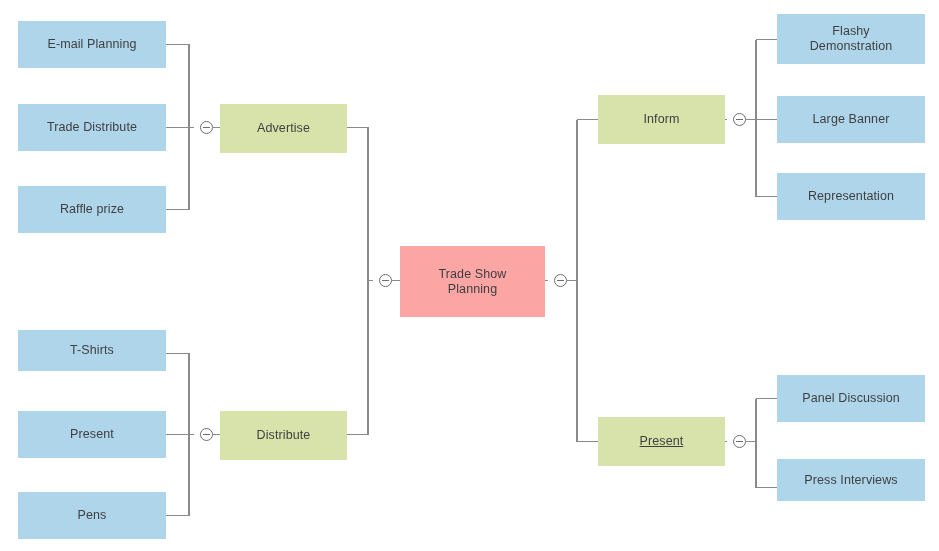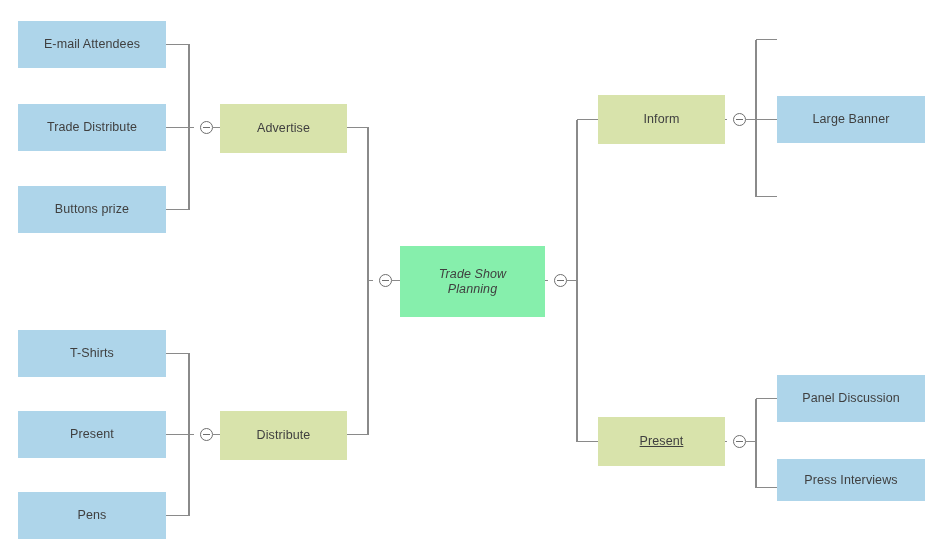--- a/index.html
+++ b/index.html
@@ -36,21 +36,21 @@
     color: #3f3f3f;
     font-size: 12.5px;
     line-height: 15px;
     letter-spacing: 0.1px;
     padding: 2px 6px;
     white-space: pre-line;
     user-select: none;
   }
   .node.leaf   { background: #aed5ea; }
   .node.branch { background: #d8e3ab; }
-  .node.root   { background: #86efac; font-style: italic; }
+  .node.root   { background: #fca5a5; }
 
   .toggle {
     position: absolute;
     width: 13px;
     height: 13px;
     box-sizing: border-box;
     border: 1.2px solid #6e6e6e;
     border-radius: 50%;
     background: #ffffff;
   }
@@ -101,30 +101,30 @@
 
       <path d="M725 441.5 L727 441.5"></path>
       <path d="M746 441.5 L756 441.5"></path>
       <path d="M756 398.5 L756 487.5"></path>
       <path d="M756 398.5 L777 398.5"></path>
       <path d="M756 487.5 L777 487.5"></path>
     </g>
   </svg>
 
   <div class="node leaf" style="left:18px; top:21px; width:148px; height:47px;">
-    <span>E-mail Attendees</span>
+    <span>E-mail Planning</span>
   </div>
   <div class="node leaf" style="left:18px; top:104px; width:148px; height:47px;">
     <span>Trade Distribute</span>
   </div>
   <div class="node leaf" style="left:18px; top:186px; width:148px; height:47px;">
-    <span>Buttons prize</span>
+    <span>Raffle prize</span>
   </div>
 
-  <div class="node leaf" style="left:18px; top:330px; width:148px; height:47px;">
+  <div class="node leaf" style="left:18px; top:330px; width:148px; height:41px;">
     <span>T-Shirts</span>
   </div>
   <div class="node leaf" style="left:18px; top:411px; width:148px; height:47px;">
     <span>Present</span>
   </div>
   <div class="node leaf" style="left:18px; top:492px; width:148px; height:47px;align-items:center;">
     <span>Pens</span>
   </div>
 
   <div class="node branch" style="left:220px; top:104px; width:127px; height:49px;">
@@ -139,22 +139,29 @@
 Planning</span>
   </div>
 
   <div class="node branch" style="left:598px; top:95px; width:127px; height:49px;">
     <span>Inform</span>
   </div>
   <div class="node branch" style="left:598px; top:417px; width:127px; height:49px;text-decoration:underline;">
     <span>Present</span>
   </div>
 
+  <div class="node leaf" style="left:777px; top:14px; width:148px; height:50px;">
+    <span>Flashy
+Demonstration</span>
+  </div>
   <div class="node leaf" style="left:777px; top:96px; width:148px; height:47px;">
     <span>Large Banner</span>
+  </div>
+  <div class="node leaf" style="left:777px; top:173px; width:148px; height:47px;">
+    <span>Representation</span>
   </div>
 
   <div class="node leaf" style="left:777px; top:375px; width:148px; height:47px;">
     <span>Panel Discussion</span>
   </div>
   <div class="node leaf" style="left:777px; top:459px; width:148px; height:42px;">
     <span>Press Interviews</span>
   </div>
 
   <div class="toggle" style="left:200px; top:121px;"></div>

